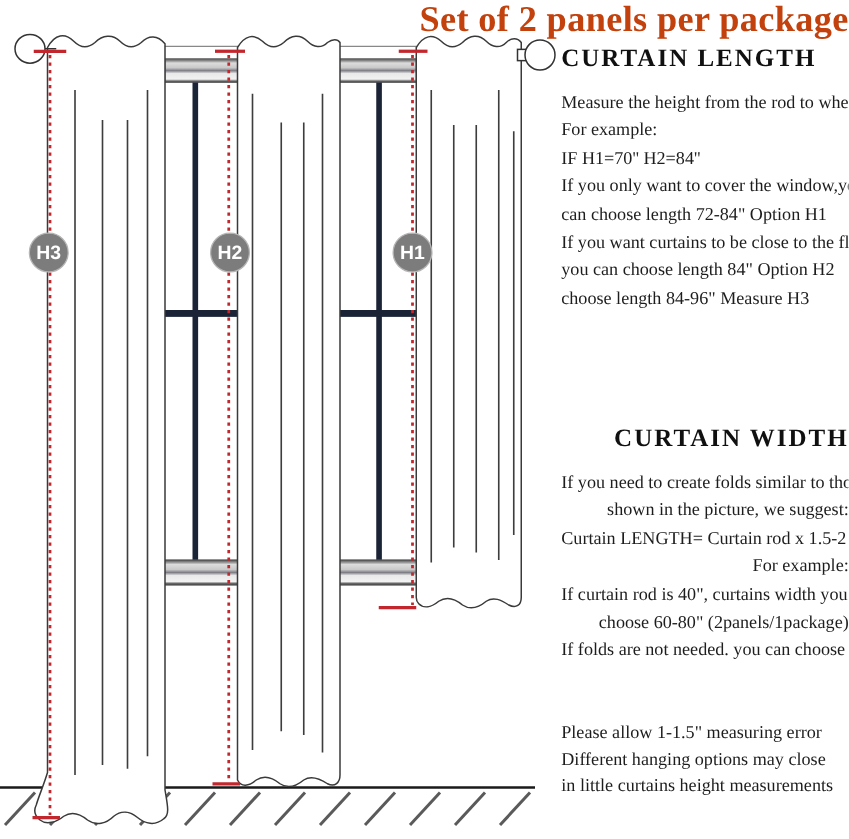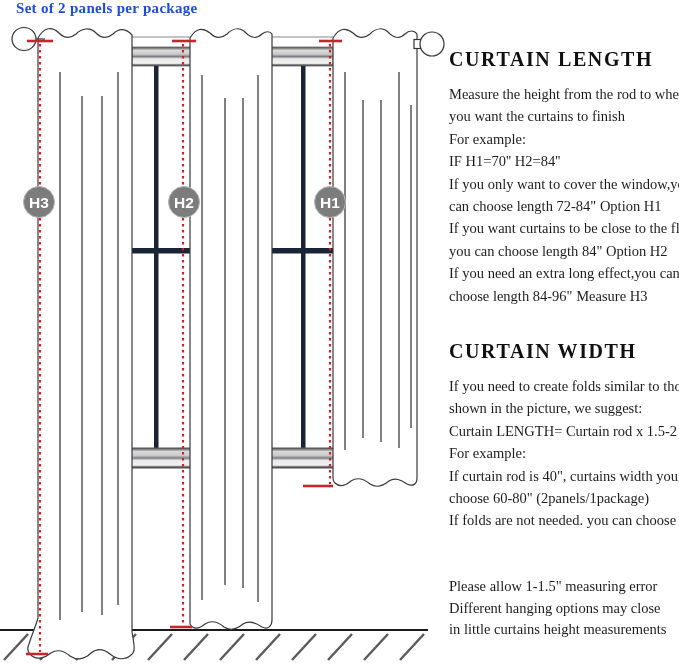--- a/index.html
+++ b/index.html
@@ -1,34 +1,34 @@
 <!DOCTYPE html>
 <html><head>
 <meta charset="utf-8">
 <style>
   html,body { margin:0; padding:0; background:#fff; }
   .stage {
     position:relative; width:679px; height:671px; background:#ffffff;
     overflow:hidden; font-family:"Liberation Serif", serif;
   }
   .title {
-    position:absolute; top:0px; left:16px; width:663px; text-align:left;
-    font-size:15px; font-weight:700; color:#1d4ed8; letter-spacing:0.3px;
+    position:absolute; top:0px; left:16px; width:663px; text-align:right;
+    font-size:29px; font-weight:700; color:#c2410c; letter-spacing:0.3px;
   }
   .diagram-svg { position:absolute; top:0; left:0; }
   .col { position:absolute; left:449px; width:230px; color:#1d1d1d; }
   .sec-header {
     margin:0 0 12px 0; font-size:20px; font-weight:700; color:#101010;
     letter-spacing:1.6px; font-family:"Liberation Serif", serif;
   }
   .line { margin:0; font-size:14.5px; line-height:22.4px; white-space:nowrap; }
   .note .line { line-height:21.5px; }
   .bold { font-weight:400; }
-  #sec-length { top:48px; }
-  #sec-width  { top:340px; }
+  #sec-length { top:36px; }
+  #sec-width  { top:340px;text-align:right; }
   #sec-note   { top:576px; }
 </style>
 </head>
 <body>
 
 <div class="stage">
 
   <div class="title">Set of 2 panels per package</div>
 
   <svg class="diagram-svg" width="445" height="671" viewBox="0 0 445 671">
@@ -175,28 +175,26 @@
       <g>
         <circle cx="330" cy="202" r="15.5" fill="#7c7c7c" stroke="#b5b5b5" stroke-width="1"></circle>
         <text x="330" y="207.5">H1</text>
       </g>
     </g>
   </svg>
 
   <div class="col" id="sec-length">
     <h2 class="sec-header">CURTAIN LENGTH</h2>
     <p class="line"><span>Measure the height from the rod to where</span></p>
-    <p class="line"><span>you want the curtains to finish</span></p>
     <p class="line"><span>For example:</span></p>
     <p class="line"><span class="bold">IF H1=70'' H2=84''</span></p>
     <p class="line"><span>If you only want to cover the window,you</span></p>
     <p class="line"><span>can choose length 72-84" </span><span class="bold">Option H1</span></p>
     <p class="line"><span>If you want curtains to be close to the floor,</span></p>
     <p class="line"><span>you can choose length 84" </span><span class="bold">Option H2</span></p>
-    <p class="line"><span>If you need an extra long effect,you can</span></p>
     <p class="line"><span>choose length 84-96" </span><span class="bold">Measure H3</span></p>
   </div>
 
   <div class="col" id="sec-width">
     <h2 class="sec-header">CURTAIN WIDTH</h2>
     <p class="line"><span>If you need to create folds similar to those</span></p>
     <p class="line"><span>shown in the picture, we suggest:</span></p>
     <p class="line"><span>Curtain </span><span class="bold">LENGTH</span><span>= Curtain rod x 1.5-2 times</span></p>
     <p class="line"><span>For example:</span></p>
     <p class="line"><span>If curtain rod is 40", curtains width you can</span></p>

